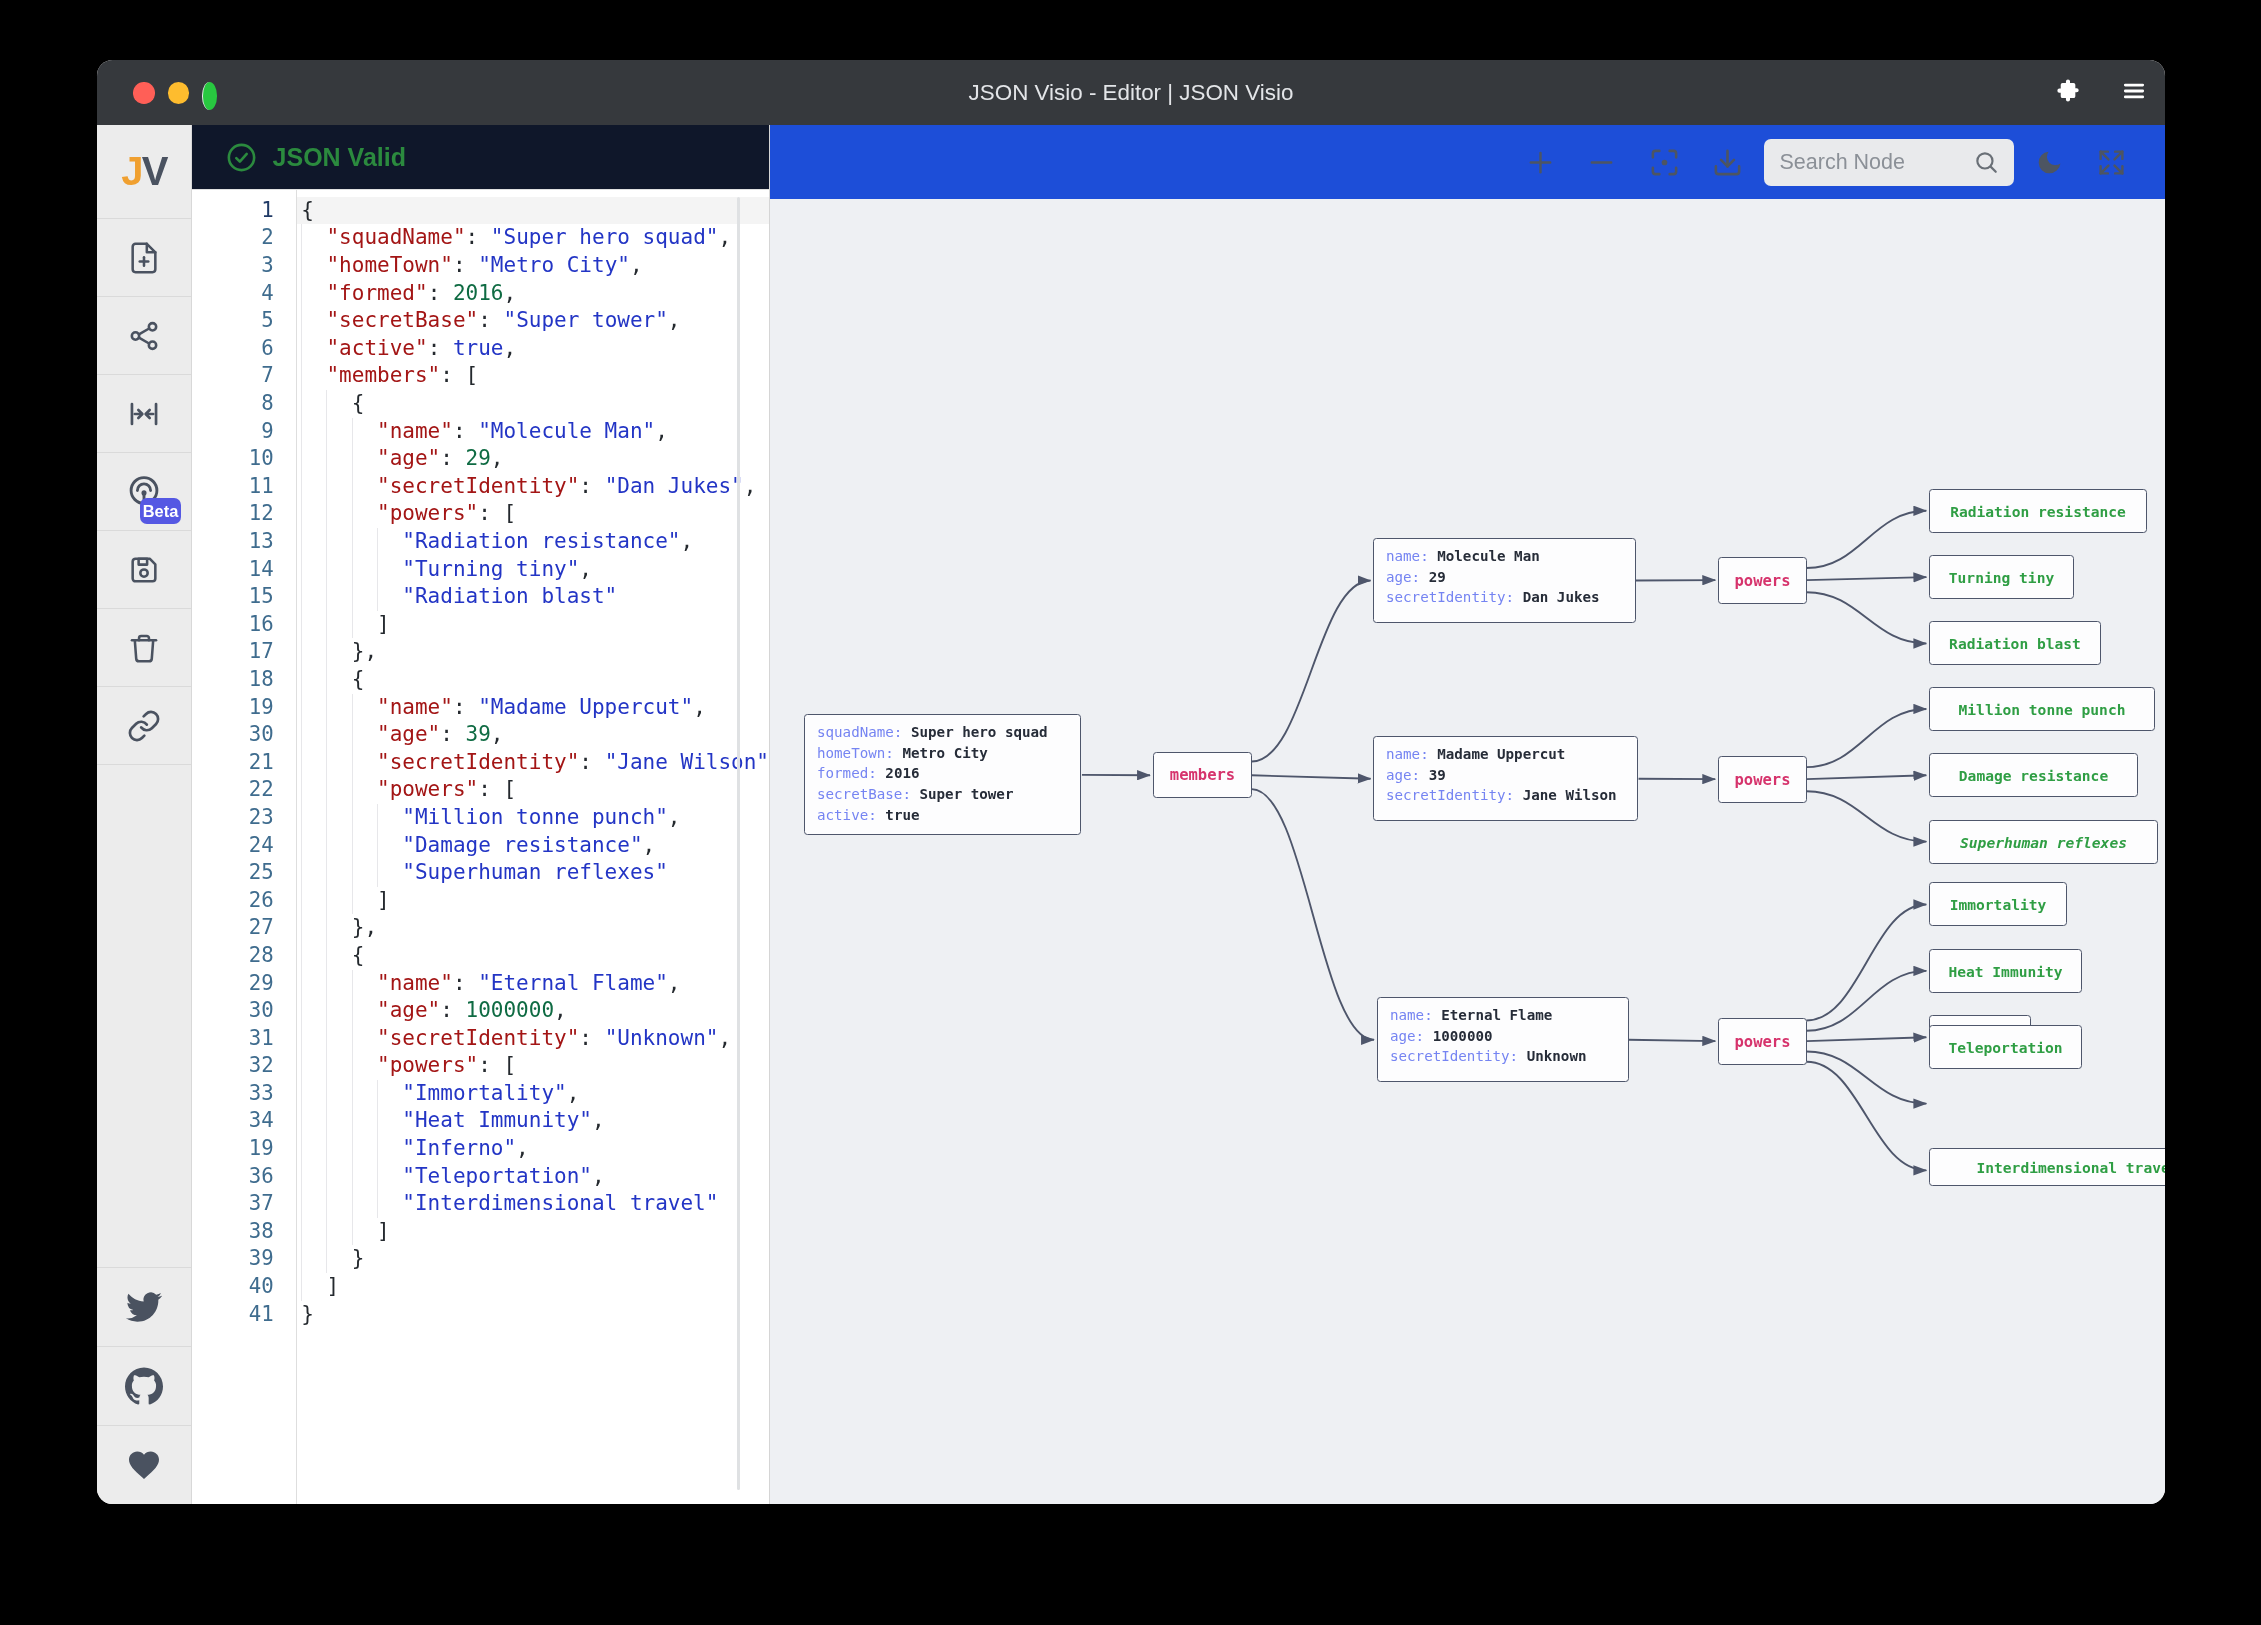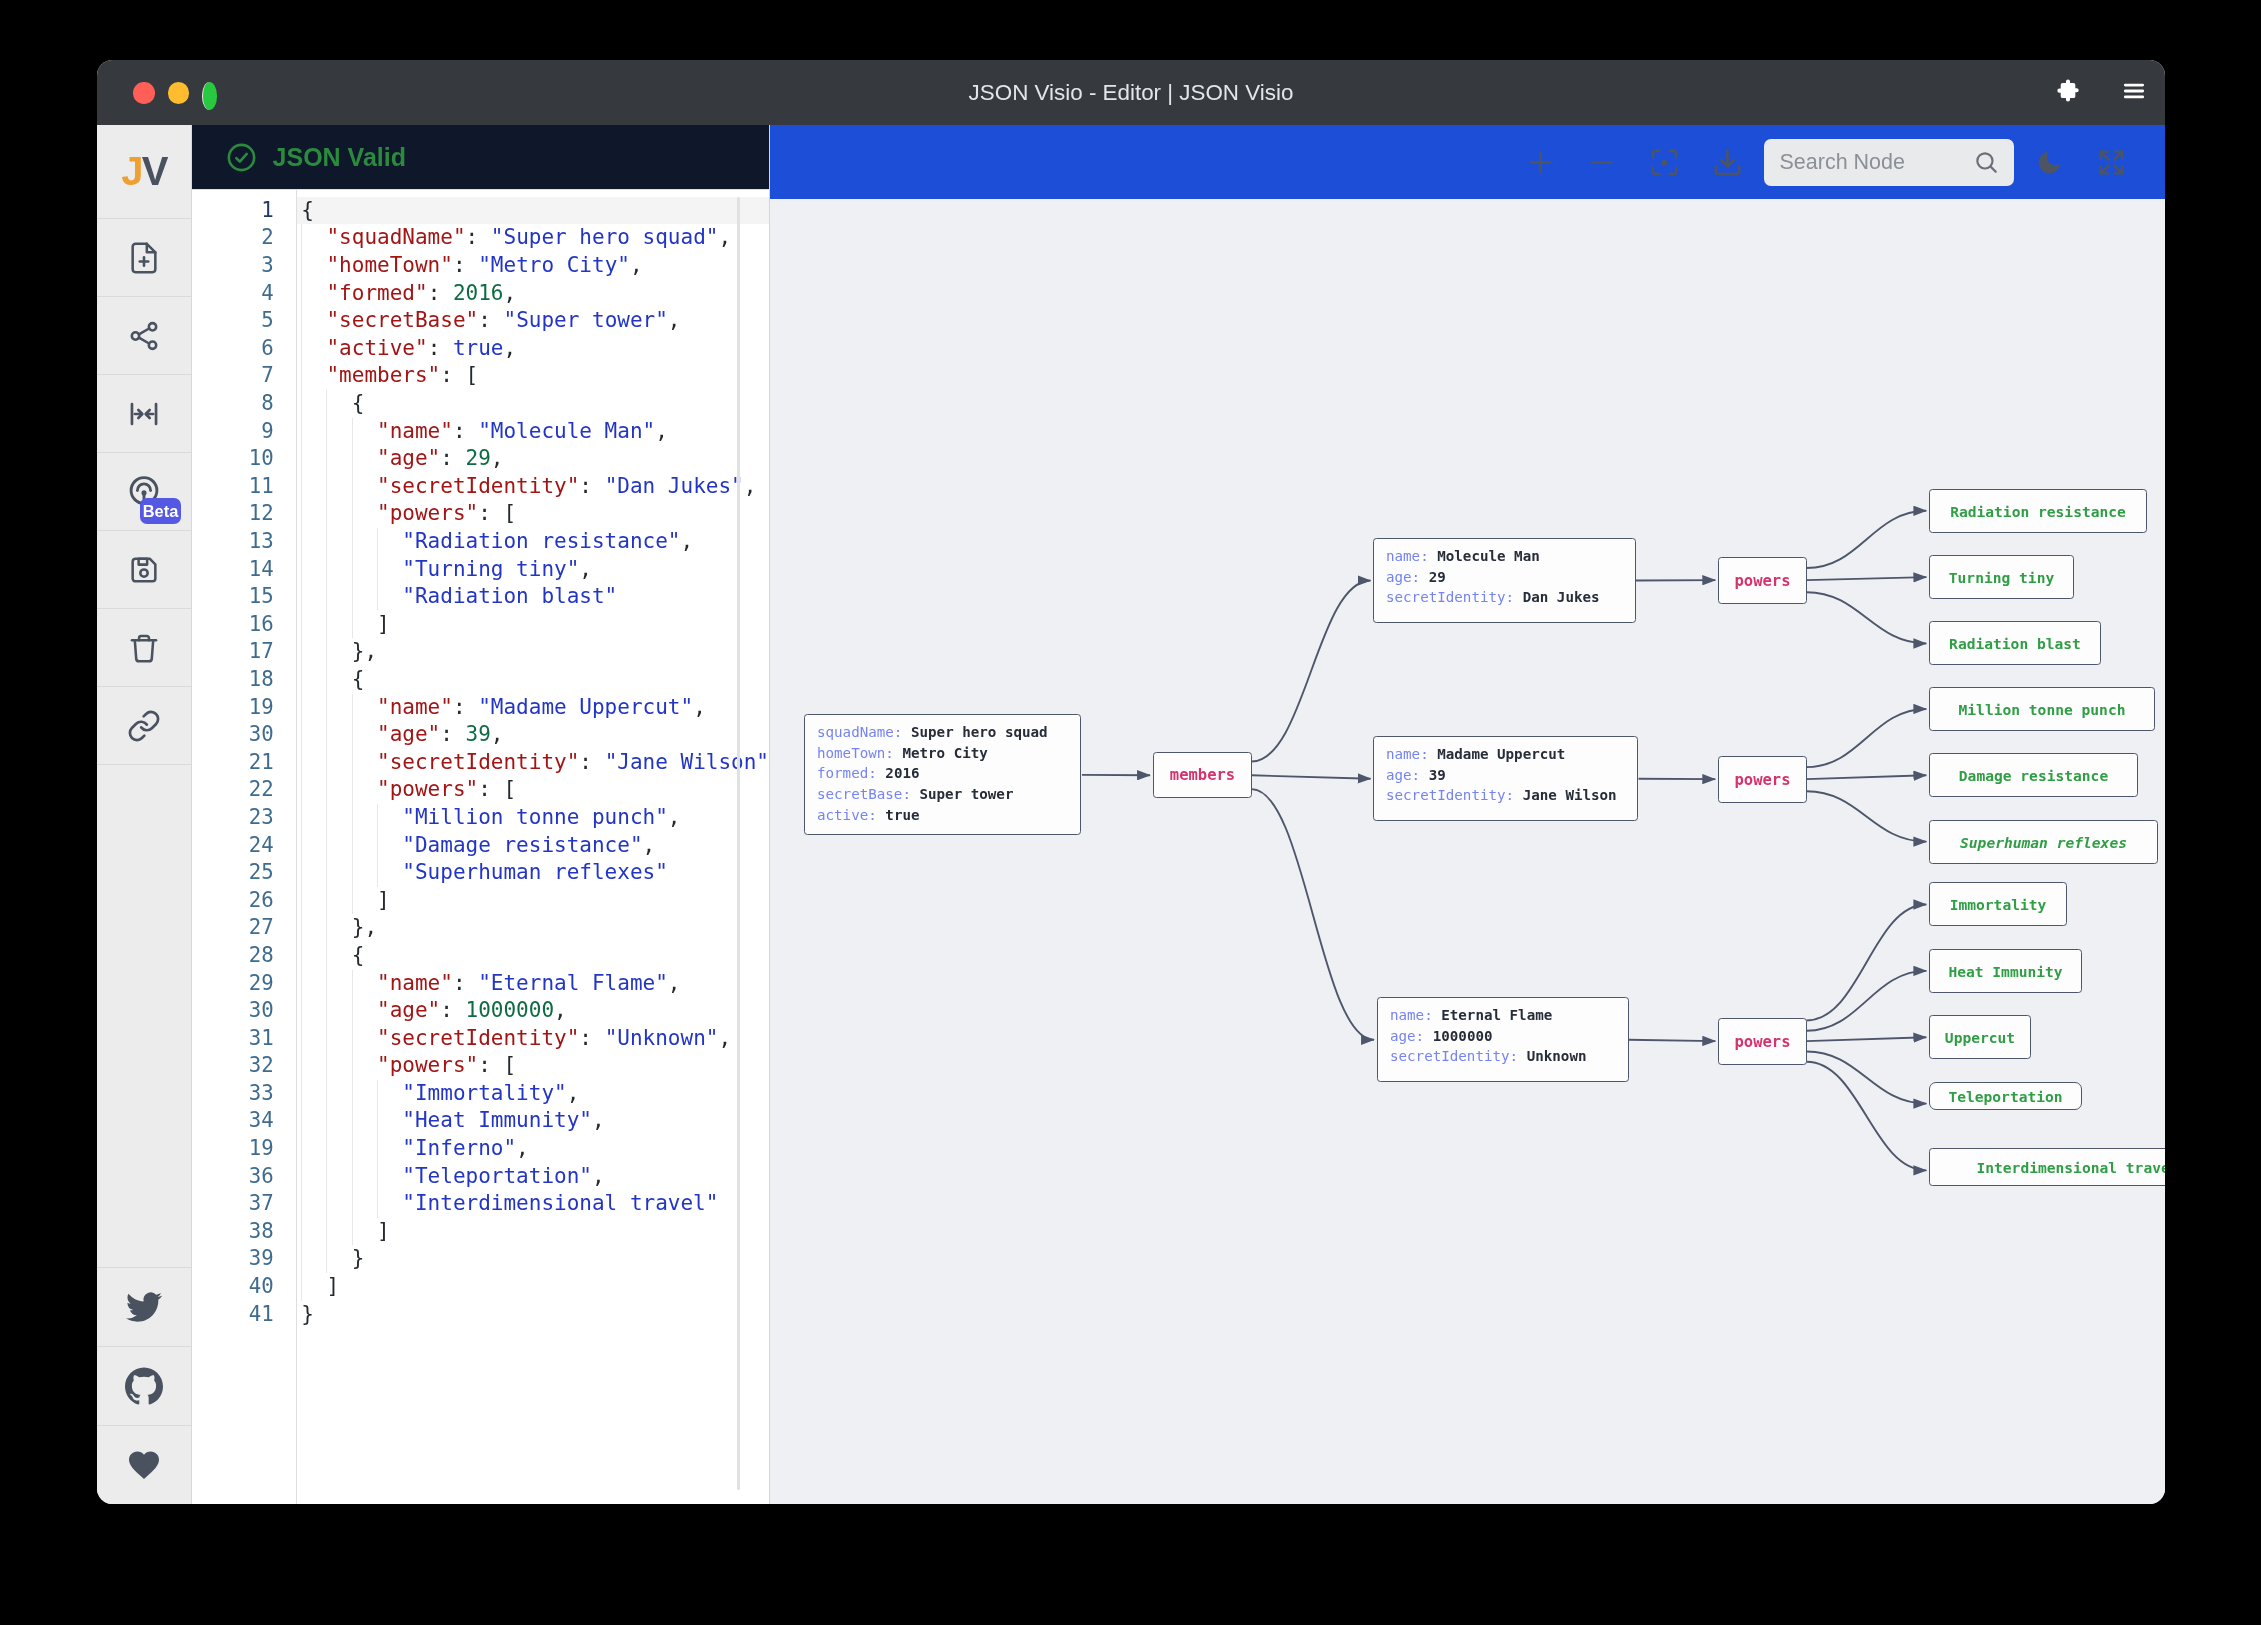--- a/index.html
+++ b/index.html
@@ -459,20 +459,20 @@
             <div class="node obj" style="left: 603px; top: 611px; width: 265px; height: 85px;"><div class="nrow"><span class="nk">name: </span><span class="nv">Madame Uppercut</span></div><div class="nrow"><span class="nk">age: </span><span class="nv">39</span></div><div class="nrow"><span class="nk">secretIdentity: </span><span class="nv">Jane Wilson</span></div></div>
             <div class="node arr" style="left: 948px; top: 631px; width: 89px; height: 47px;">powers</div>
             <div class="node leaf" style="left: 1159px; top: 562px; width: 226px; height: 44px;">Million tonne punch</div>
             <div class="node leaf" style="left: 1159px; top: 628px; width: 209px; height: 44px;">Damage resistance</div>
             <div class="node leaf" style="left: 1159px; top: 695px; width: 229px; height: 44px; font-style: italic;">Superhuman reflexes</div>
             <div class="node obj" style="left: 607px; top: 872px; width: 252px; height: 85px;"><div class="nrow"><span class="nk">name: </span><span class="nv">Eternal Flame</span></div><div class="nrow"><span class="nk">age: </span><span class="nv">1000000</span></div><div class="nrow"><span class="nk">secretIdentity: </span><span class="nv">Unknown</span></div></div>
             <div class="node arr" style="left: 948px; top: 893px; width: 89px; height: 47px;">powers</div>
             <div class="node leaf" style="left: 1159px; top: 757px; width: 138px; height: 44px;">Immortality</div>
             <div class="node leaf" style="left: 1159px; top: 824px; width: 153px; height: 44px;">Heat Immunity</div>
             <div class="node leaf" style="left: 1159px; top: 890px; width: 102px; height: 44px;">Uppercut</div>
-            <div class="node leaf" style="left: 1159px; top: 957px; width: 153px; height: 28px; border-radius: 7px;">Teleportation</div>
+            <div class="node leaf" style="left: 1159px; top: 900px; width: 153px; height: 44px;">Teleportation</div>
             <div class="node leaf" style="left: 1159px; top: 1023px; width: 255px; height: 38px; padding-left: 42px;">Interdimensional travel</div>
           </div>
       </div>
     </div>
   </div>
 </div>
 
 
 </body></html>

